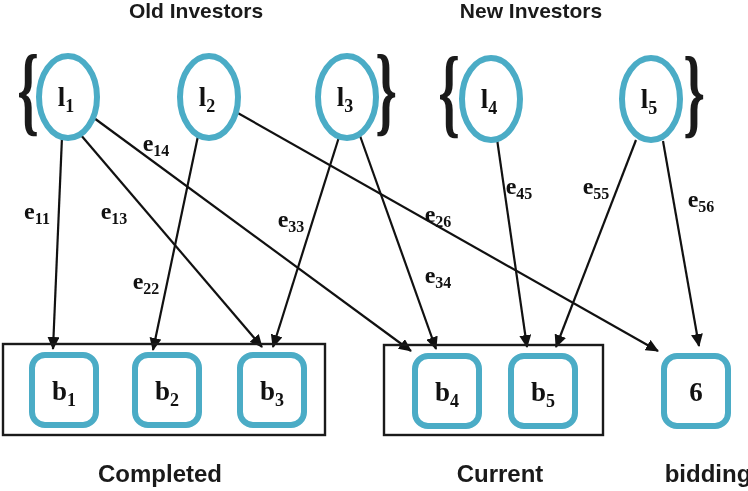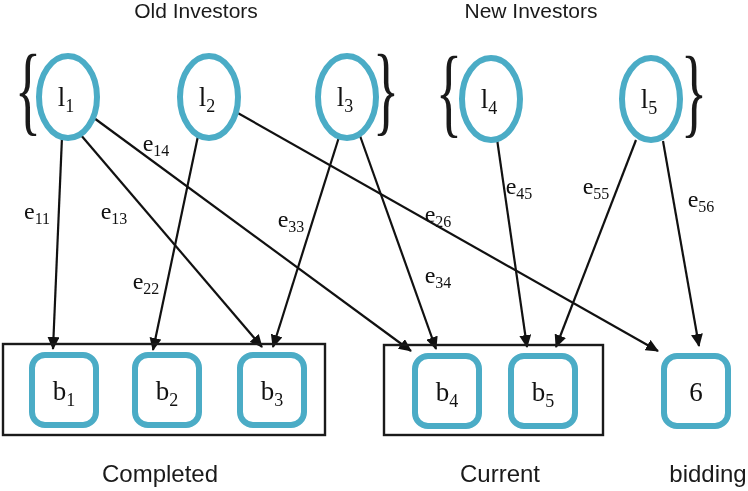--- a/index.html
+++ b/index.html
@@ -7,20 +7,21 @@
     padding: 0;
     background: #ffffff;
     font-family: "Liberation Sans", sans-serif;
   }
   #stage {
     position: relative;
     width: 748px;
     height: 491px;
     background: #ffffff;
     overflow: hidden;
+    font-weight: bold;
   }
   svg { display: block; }
 
   .title {
     font-family: "Liberation Sans", sans-serif;
     font-size: 21px;
     fill: #1a1a1a;
   }
   .caption {
     font-family: "Liberation Sans", sans-serif;

